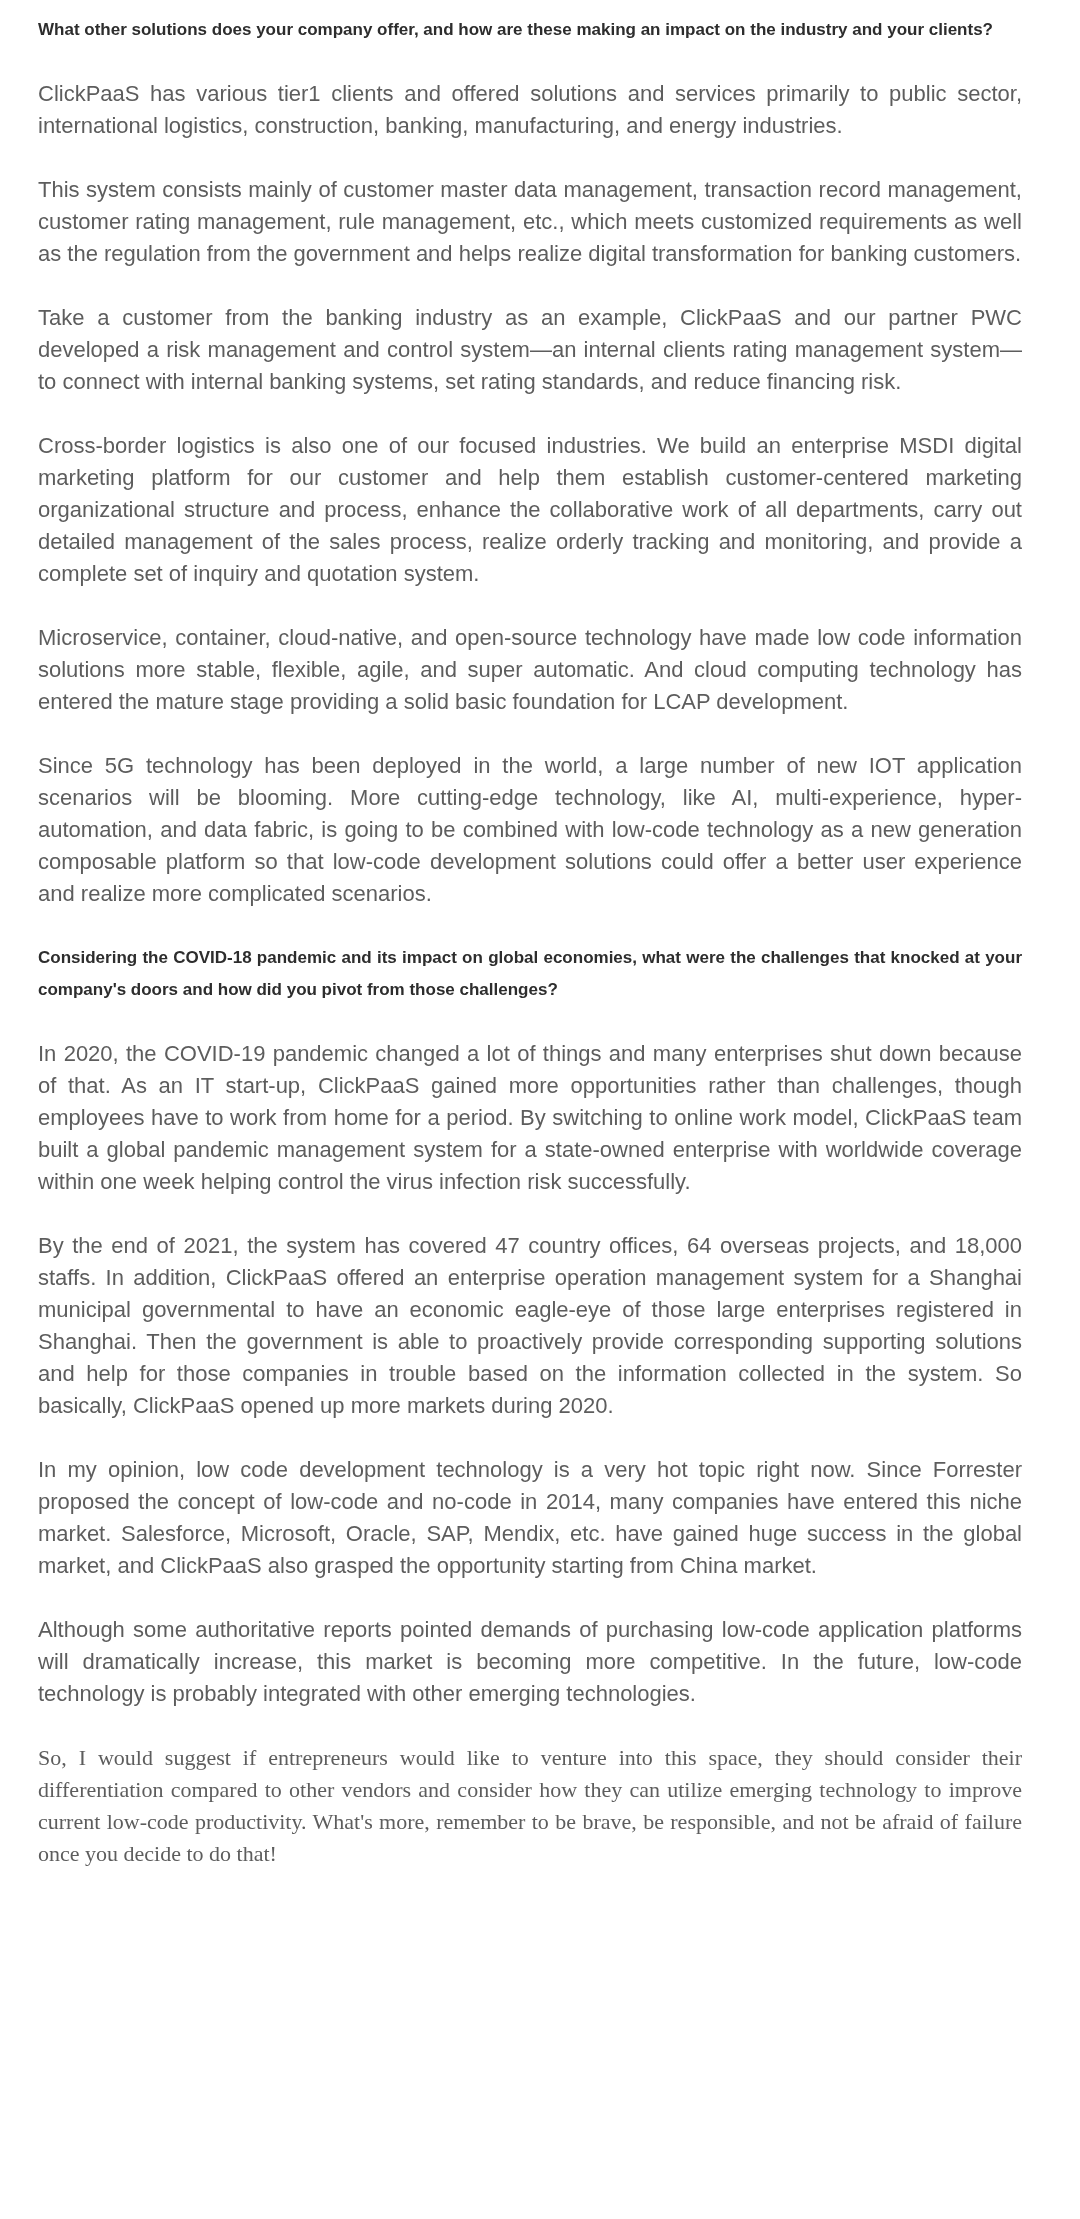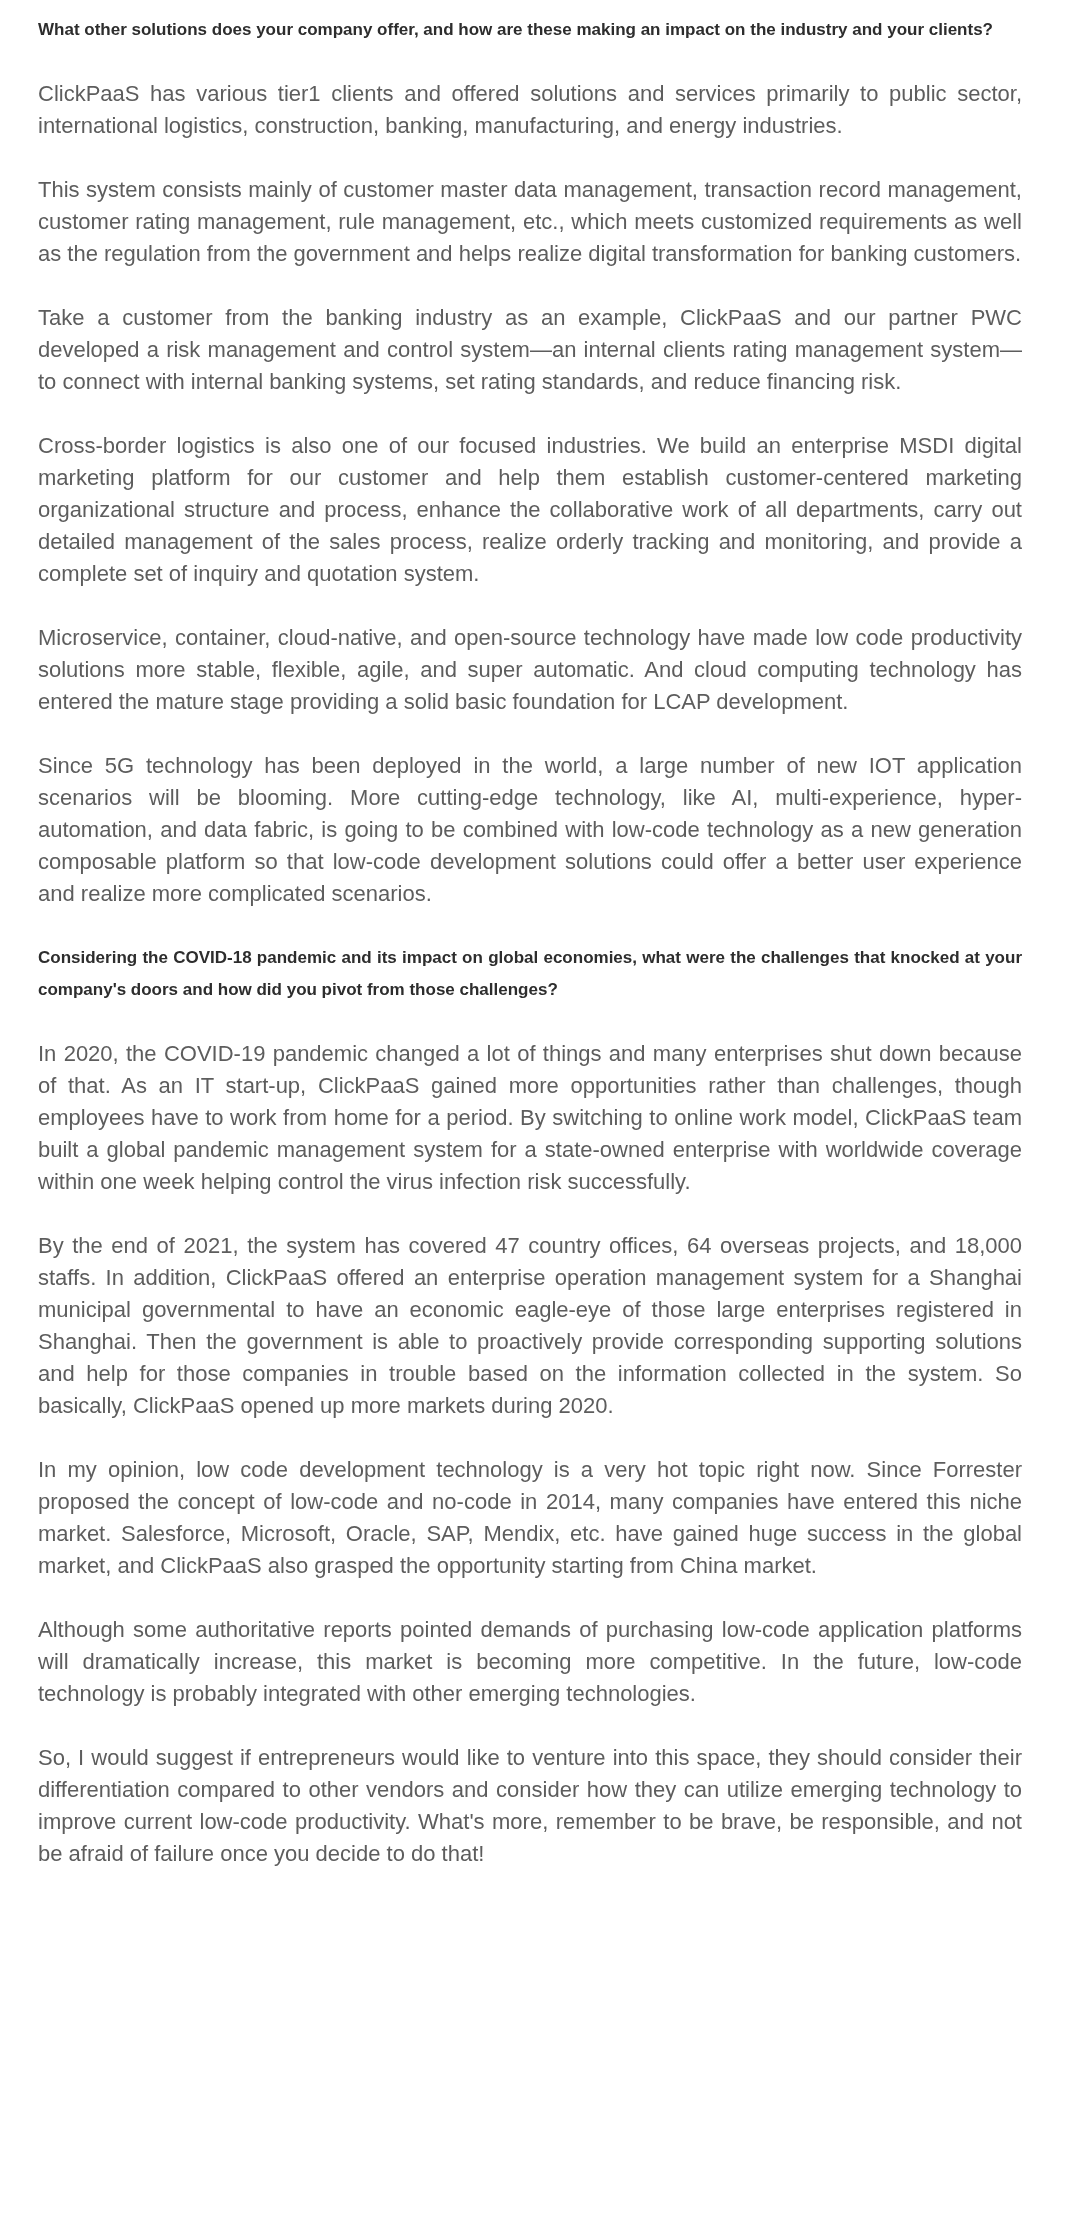--- a/index.html
+++ b/index.html
@@ -29,37 +29,38 @@
   .article p.answer {
     font-size: 22px;
     line-height: 32px;
     font-weight: 400;
     color: #5d5d5d;
     text-align: justify;
     margin: 0 0 32px 0;
   }
   .article section:last-child p.answer:last-child {
     margin-bottom: 8px;
+    font-family: Liberation Serif, serif;
   }
 </style>
 </head>
 <body>
 
 <main class="article">
 
   <section>
     <h2 class="question">What other solutions does your company offer, and how are these making an impact on the industry and your clients?</h2>
     <p class="answer">ClickPaaS has various tier1 clients and offered solutions and services primarily to public sector, international logistics, construction, banking, manufacturing, and energy industries.</p>
     <p class="answer">This system consists mainly of customer master data management, transaction record management, customer rating management, rule management, etc., which meets customized requirements as well as the regulation from the government and helps realize digital transformation for banking customers.</p>
     <p class="answer">Take a customer from the banking industry as an example, ClickPaaS and our partner PWC developed a risk management and control system—an internal clients rating management system—to connect with internal banking systems, set rating standards, and reduce financing risk.</p>
     <p class="answer">Cross-border logistics is also one of our focused industries. We build an enterprise MSDI digital marketing platform for our customer and help them establish customer-centered marketing organizational structure and process, enhance the collaborative work of all departments, carry out detailed management of the sales process, realize orderly tracking and monitoring, and provide a complete set of inquiry and quotation system.</p>
   </section>
 
   <section>
-    <p class="answer">Microservice, container, cloud-native, and open-source technology have made low code productivity solutions more stable, flexible, agile, and super automatic. And cloud computing technology has entered the mature stage providing a solid basic foundation for LCAP development.</p>
+    <p class="answer">Microservice, container, cloud-native, and open-source technology have made low code information solutions more stable, flexible, agile, and super automatic. And cloud computing technology has entered the mature stage providing a solid basic foundation for LCAP development.</p>
     <p class="answer">Since 5G technology has been deployed in the world, a large number of new IOT application scenarios will be blooming. More cutting-edge technology, like AI, multi-experience, hyper-automation, and data fabric, is going to be combined with low-code technology as a new generation composable platform so that low-code development solutions could offer a better user experience and realize more complicated scenarios.</p>
   </section>
 
   <section>
     <h2 class="question">Considering the COVID-18 pandemic and its impact on global economies, what were the challenges that knocked at your company's doors and how did you pivot from those challenges?</h2>
     <p class="answer">In 2020, the COVID-19 pandemic changed a lot of things and many enterprises shut down because of that. As an IT start-up, ClickPaaS gained more opportunities rather than challenges, though employees have to work from home for a period. By switching to online work model, ClickPaaS team built a global pandemic management system for a state-owned enterprise with worldwide coverage within one week helping control the virus infection risk successfully.</p>
     <p class="answer">By the end of 2021, the system has covered 47 country offices, 64 overseas projects, and 18,000 staffs. In addition, ClickPaaS offered an enterprise operation management system for a Shanghai municipal governmental to have an economic eagle-eye of those large enterprises registered in Shanghai. Then the government is able to proactively provide corresponding supporting solutions and help for those companies in trouble based on the information collected in the system. So basically, ClickPaaS opened up more markets during 2020.</p>
   </section>
 
   <section>

